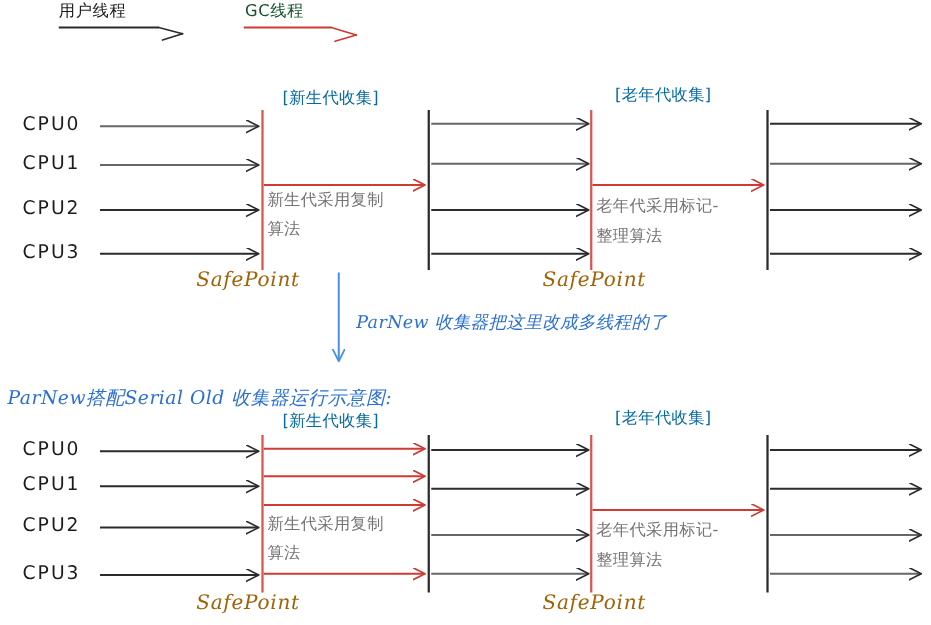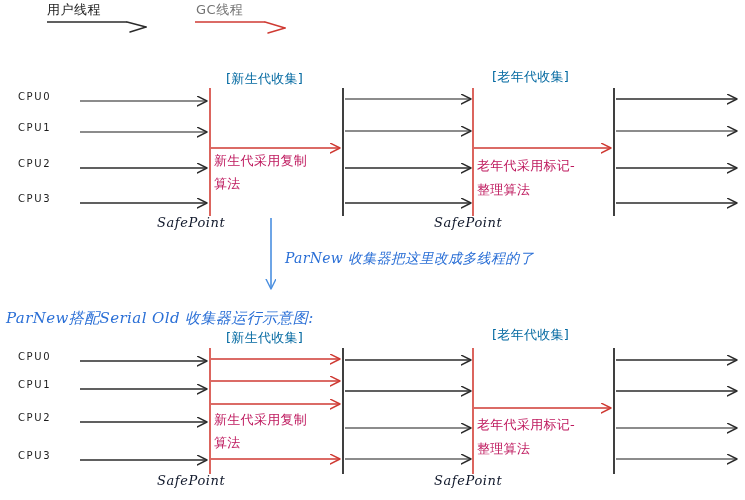--- a/index.html
+++ b/index.html
@@ -28,60 +28,60 @@
     overflow: visible;
   }
   .txt {
     position: absolute;
     white-space: nowrap;
     line-height: 1.05;
   }
   .cpu-label {
     color: #1c1c1c;
     font-family: "DejaVu Sans", sans-serif;
-    font-size: 10px;
+    font-size: 15px;
     letter-spacing: 1.6px;
     font-weight: 400;
   }
   .title-blue {
     color: #2a6fd6;
     font-family: "DejaVu Serif", serif;
     font-style: italic;
     font-size: 15px;
     letter-spacing: 0.4px;
   }
   .legend-black {
     color: #1c1c1c;
     font-family: "DejaVu Sans", sans-serif;
     font-size: 13px;
     letter-spacing: 0.5px;
   }
   .legend-red {
+    color: #14532d;
+    font-family: "DejaVu Sans", sans-serif;
+    font-size: 13px;
+    letter-spacing: 0.5px;
+  }
+  .red-anno {
     color: #737373;
-    font-family: "DejaVu Sans", sans-serif;
-    font-size: 13px;
-    letter-spacing: 0.5px;
-  }
-  .red-anno {
-    color: #be185d;
     font-family: "DejaVu Sans", sans-serif;
     font-size: 13px;
     letter-spacing: 0.3px;
   }
   .red-bracket {
     color: #0369a1;
     font-family: "DejaVu Sans", sans-serif;
     font-size: 13px;
     letter-spacing: 0.3px;
   }
   .safepoint {
-    color: #0f172a;
+    color: #a16207;
     font-family: "DejaVu Serif", serif;
     font-style: italic;
-    font-size: 13px;
+    font-size: 16px;
     letter-spacing: 0.6px;
   }
   .mid-note {
     color: #2a6fd6;
     font-family: "DejaVu Serif", serif;
     font-style: italic;
     font-size: 14px;
     letter-spacing: 0.3px;
   }
 </style>

